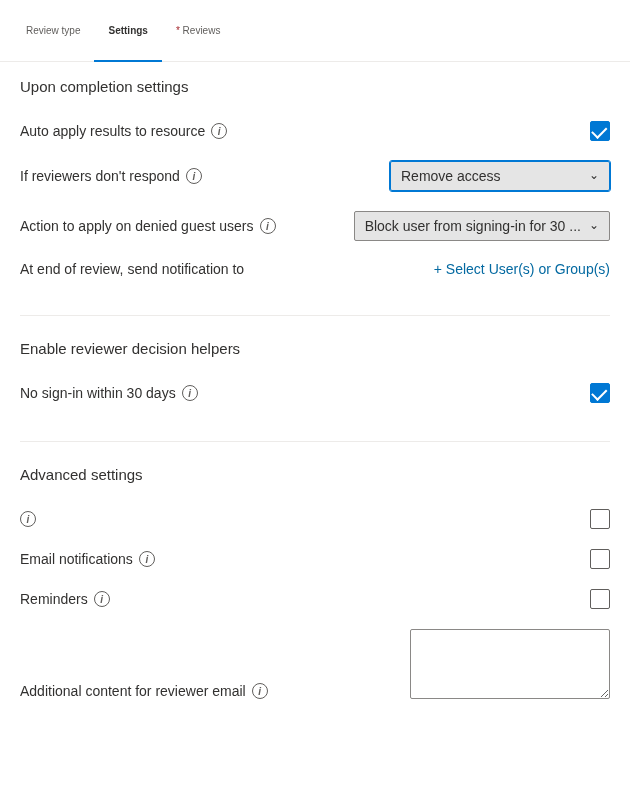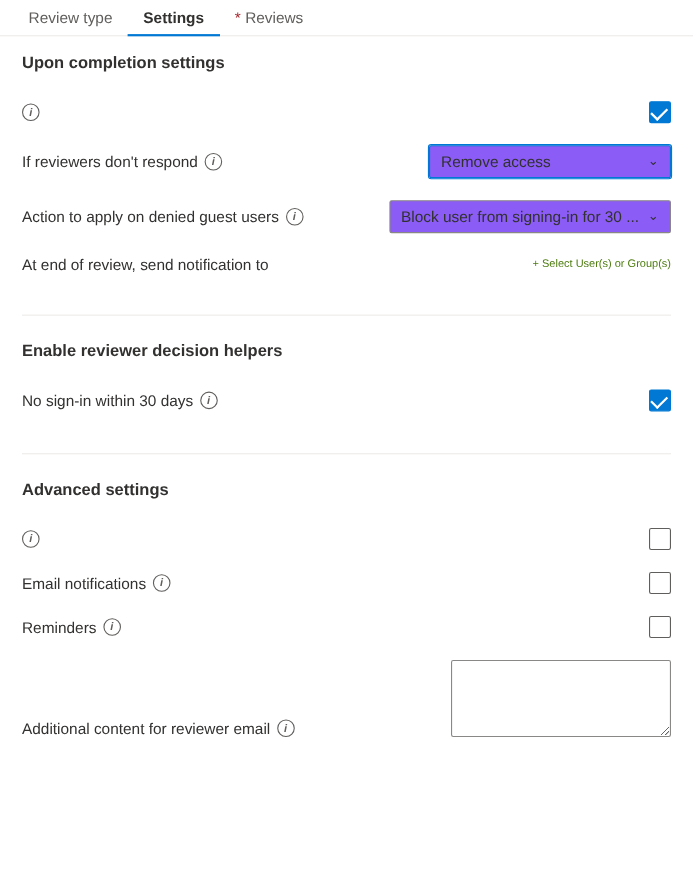--- a/index.html
+++ b/index.html
@@ -15,22 +15,22 @@
 
     
     .tab-nav {
       display: flex;
       align-items: center;
       border-bottom: 1px solid #edebe9;
       padding: 0 12px;
       gap: 0;
     }
     .tab-item {
-      padding: 8px 14px;
-      font-size: 14px;
+      padding: 25px 14px;
+      font-size: 10px;
       color: #605e5c;
       cursor: pointer;
       white-space: nowrap;
       position: relative;
       text-align: right;
     }
     .tab-item.active {
       color: #323130;
       font-weight: 600;
     }
@@ -54,21 +54,21 @@
 
     .description {
       color: #605e5c;
       font-size: 13px;
       margin-bottom: 24px;
     }
 
     
     .section-heading {
       font-size: 15px;
-      font-weight: 700;
+      font-weight: 400;
       color: #323130;
       margin-bottom: 16px;
     }
 
     
     .settings-section {
       margin-bottom: 28px;
     }
 
     .setting-row {
@@ -147,21 +147,21 @@
 
     
     .dropdown-select {
       border: 1px solid #8a8886;
       border-radius: 2px;
       padding: 6px 10px;
       display: flex;
       align-items: flex-start;
       justify-content: space-between;
       cursor: pointer;
-      background: #8b5cf6;
+      background: #e5e5e5;
       min-width: 220px;
       gap: 8px;
     }
     .dropdown-select.focused {
       border-color: #0078d4;
       border-width: 1px;
       outline: 1px solid #0078d4;
     }
     .dropdown-select .dropdown-text {
       font-size: 14px;
@@ -171,22 +171,22 @@
       text-overflow: ellipsis;
     }
     .dropdown-chevron {
       font-size: 12px;
       color: #323130;
       flex-shrink: 0;
     }
 
     
     .link-button {
-      color: #4d7c0f;
-      font-size: 10px;
+      color: #0369a1;
+      font-size: 14px;
       cursor: pointer;
       text-decoration: none;
     }
 
     
     .text-area {
       border: 1px solid #8a8886;
       border-radius: 2px;
       width: 200px;
       height: 70px;
@@ -226,20 +226,21 @@
 </nav>
 
 <div class="content">
 
 
   <div class="settings-section">
     <div class="section-heading">Upon completion settings</div>
 
     <div class="setting-row">
       <div class="setting-label">
+        <span>Auto apply results to resource</span>
         <span class="info-icon" title="Info">i</span>
       </div>
       <div class="setting-control">
         <div class="checkbox-checked"></div>
       </div>
     </div>
 
     <div class="setting-row">
       <div class="setting-label">
         <span>If reviewers don't respond</span>

